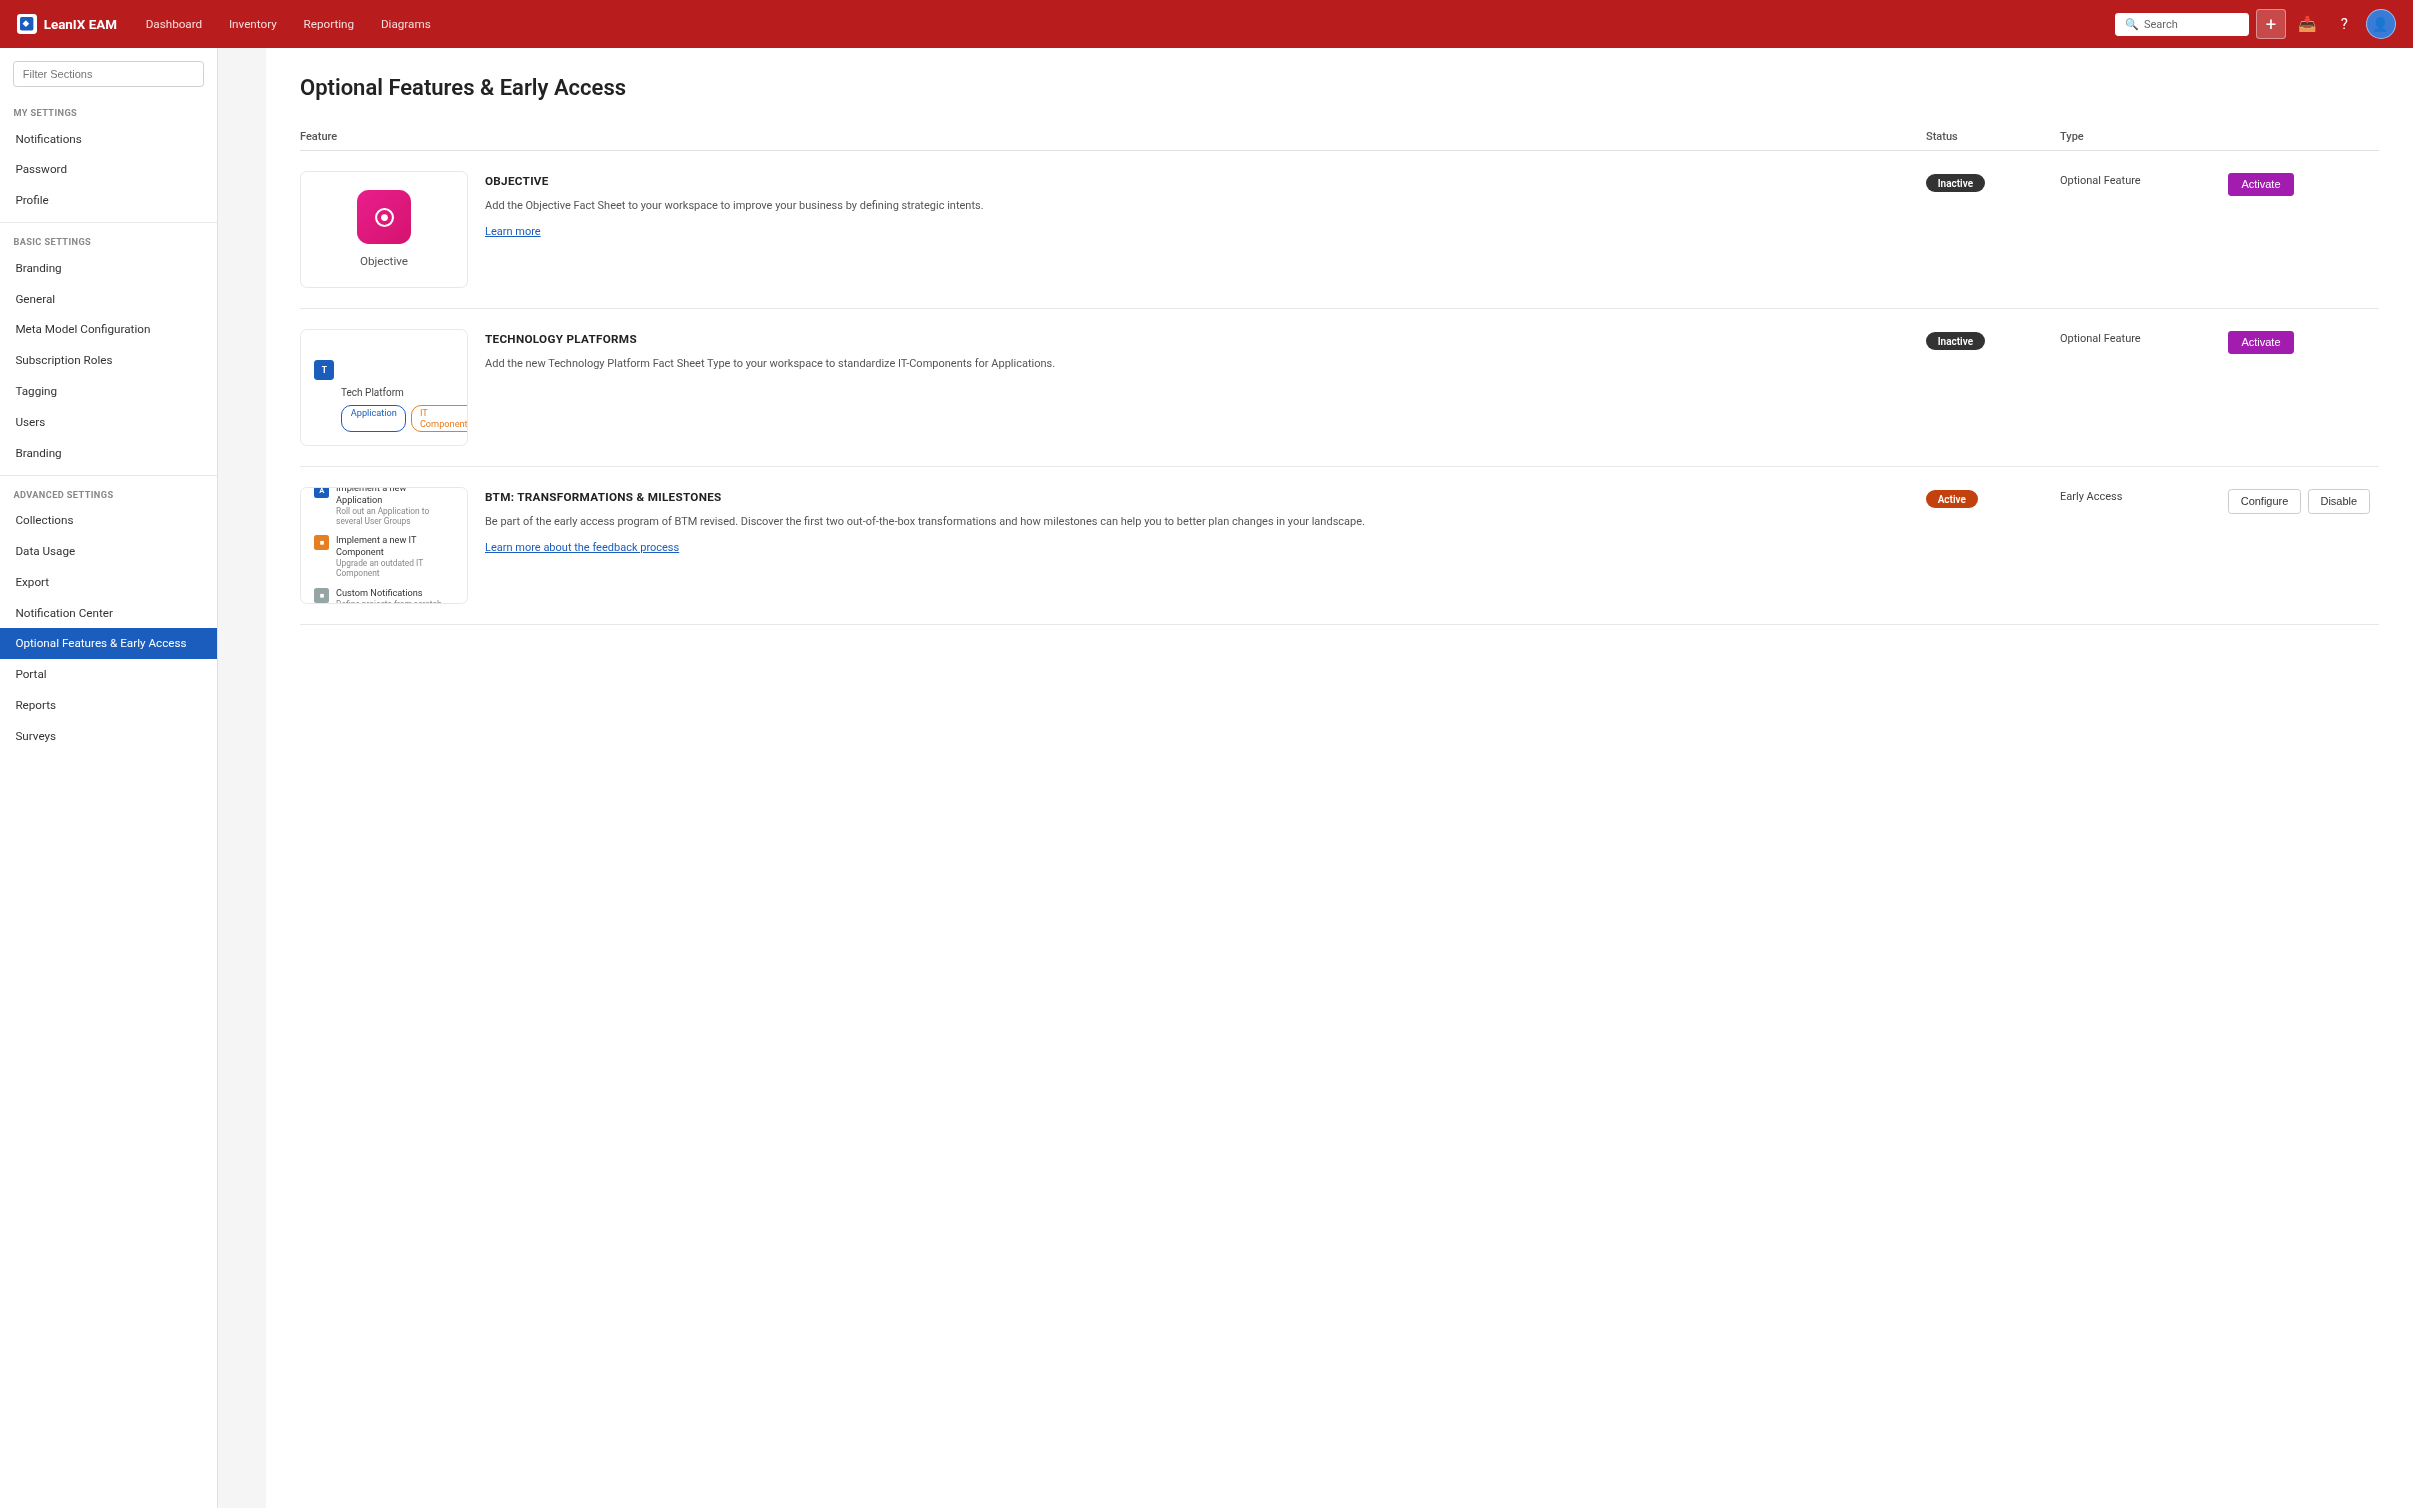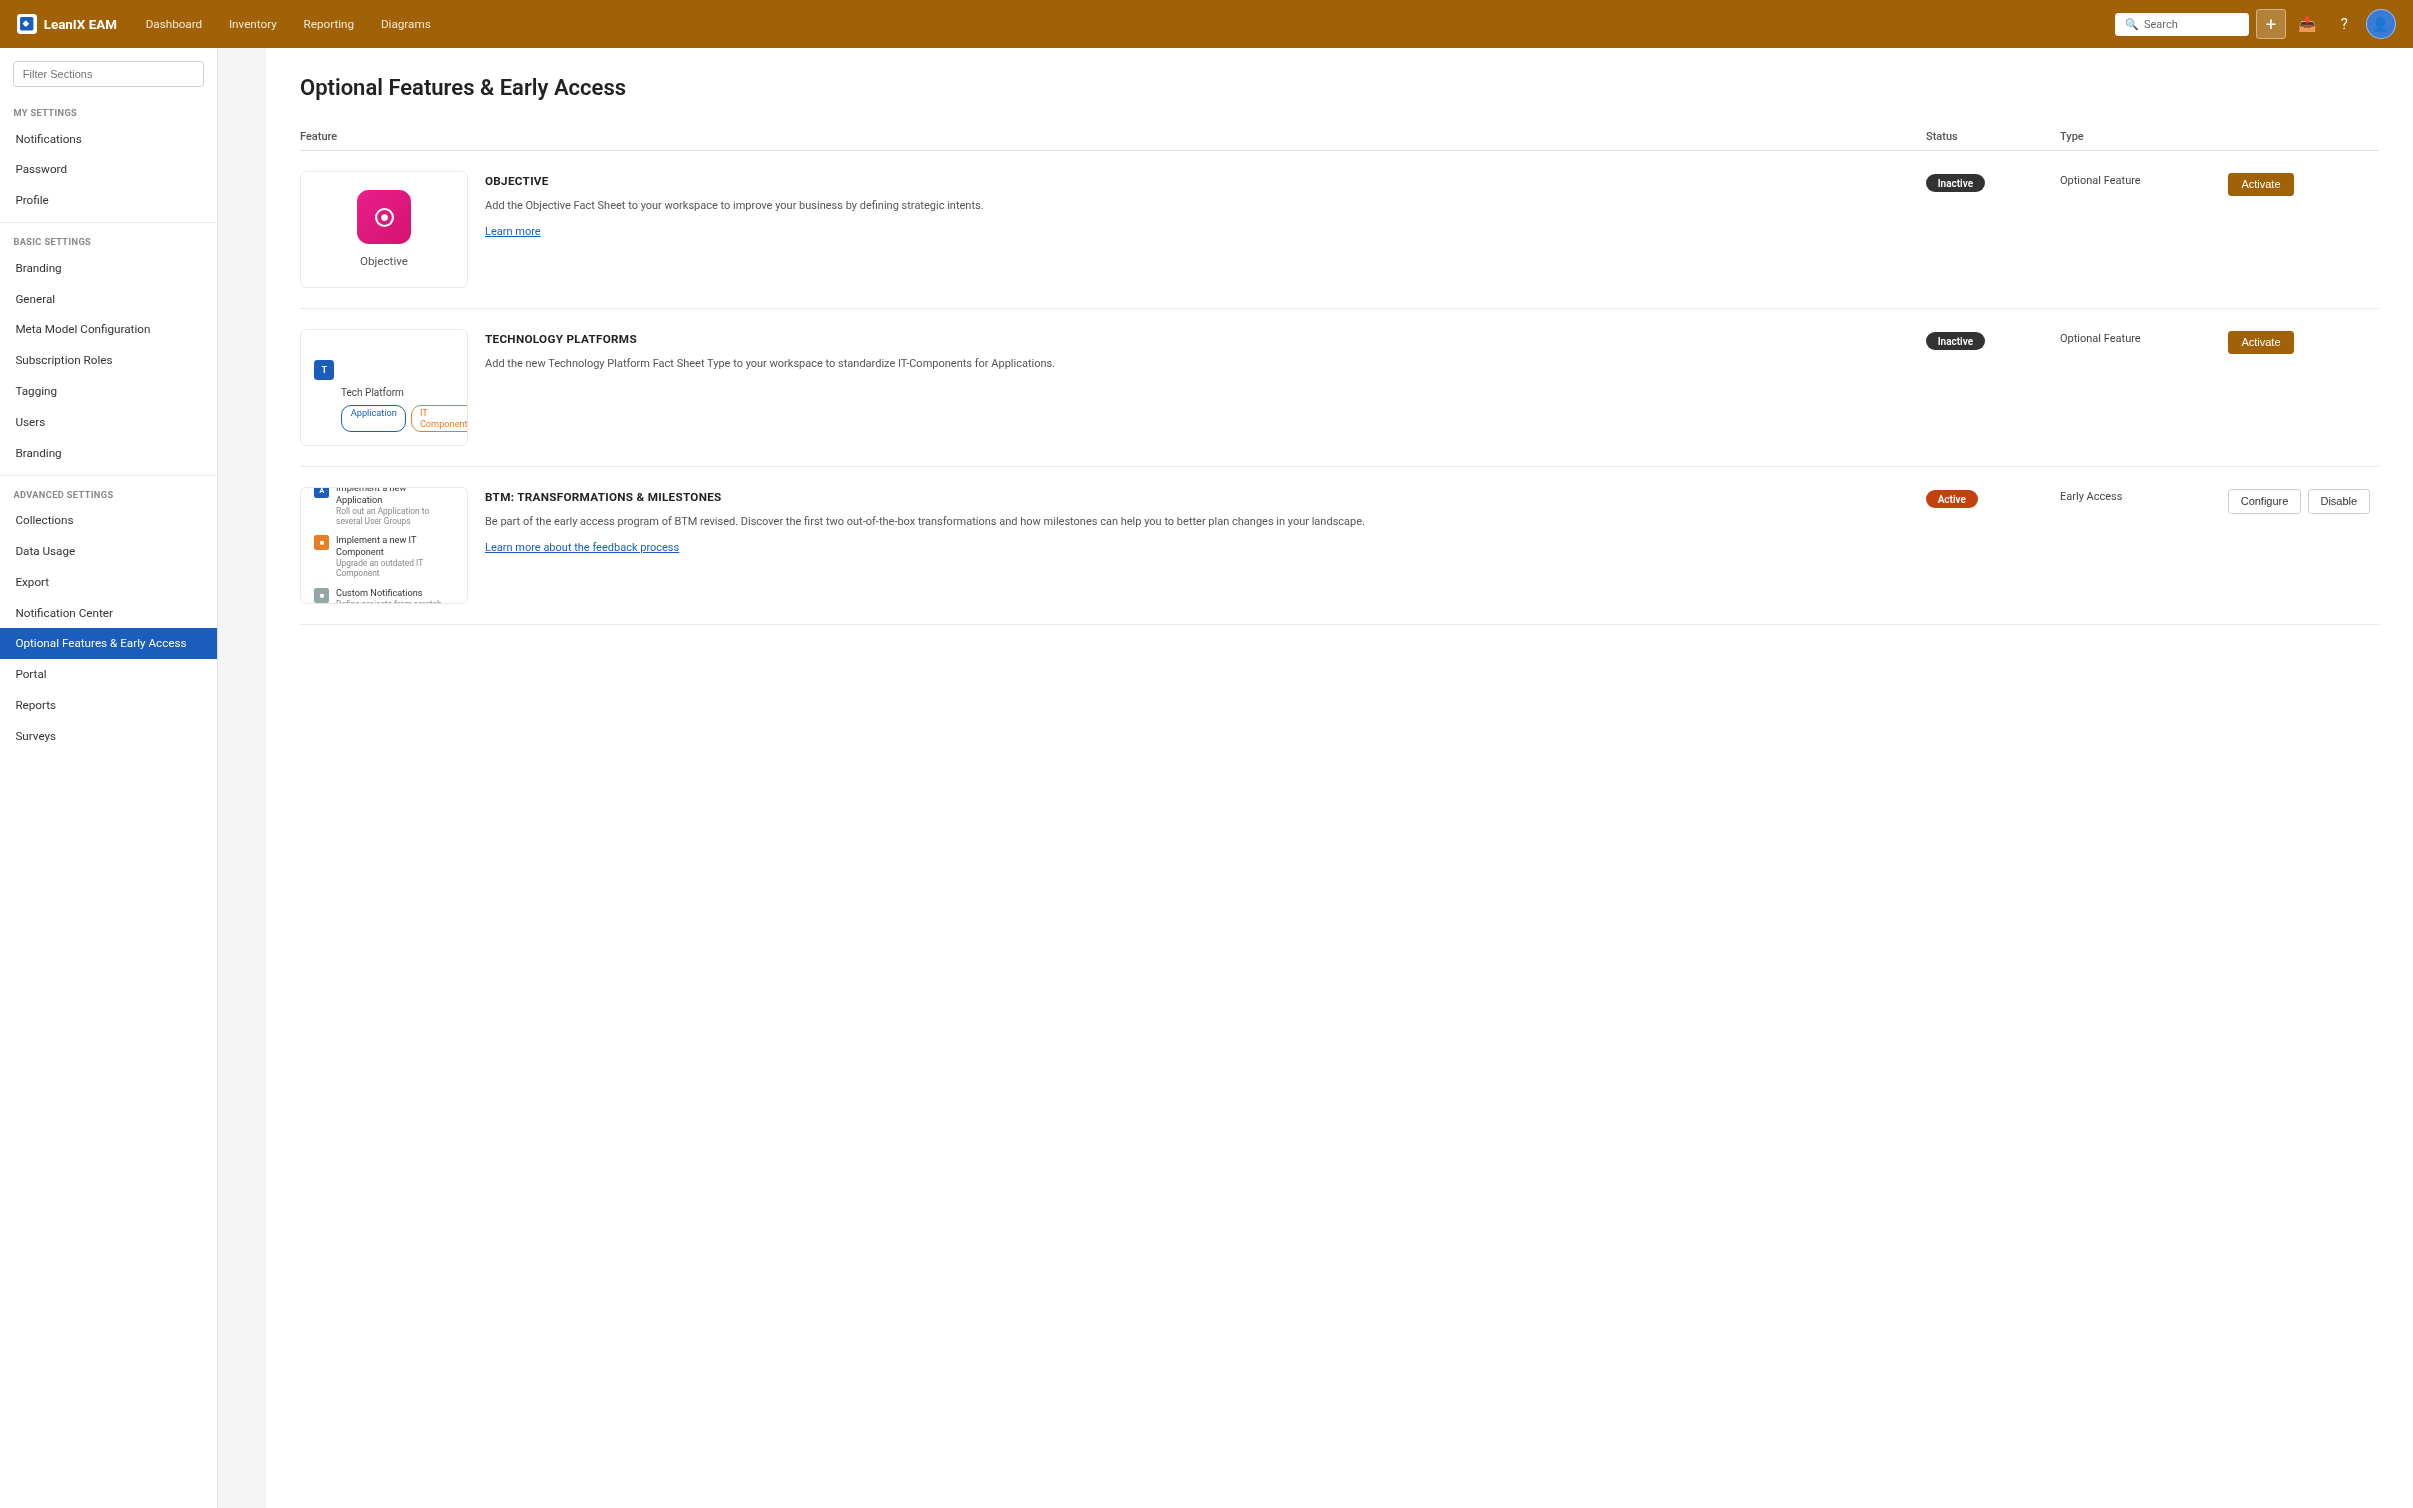--- a/index.html
+++ b/index.html
@@ -1,20 +1,20 @@
 <!DOCTYPE html>
 <html style="font-size:13.4px"><head>
   <meta charset="utf-8">
   <style>
     * { box-sizing: border-box; margin: 0; padding: 0; }
     body { font-family: -apple-system, BlinkMacSystemFont, 'Segoe UI', Roboto, sans-serif; font-size: 11.7px; background: #f5f5f5; color: #333; }
 
     
     .header {
-      background: #a16207;
+      background: #b91c1c;
       height: 48px;
       display: flex;
       align-items: center;
       padding: 0 17px;
       gap: 17px;
       position: fixed;
       top: 0; left: 0; right: 0;
       z-index: 100;
     }
     .logo {
@@ -250,21 +250,21 @@
     }
 
     
     .feature-actions {
       display: flex;
       align-items: flex-start;
       padding-top: 1.7px;
       gap: 6.7px;
     }
     .btn-activate {
-      background: #a16207;
+      background: #a21caf;
       color: white;
       border: none;
       border-radius: 3.4px;
       padding: 5.9px 13.4px;
       font-size: 11px;
       cursor: pointer;
       font-weight: 500;
     }
     .btn-outline {
       background: white;

